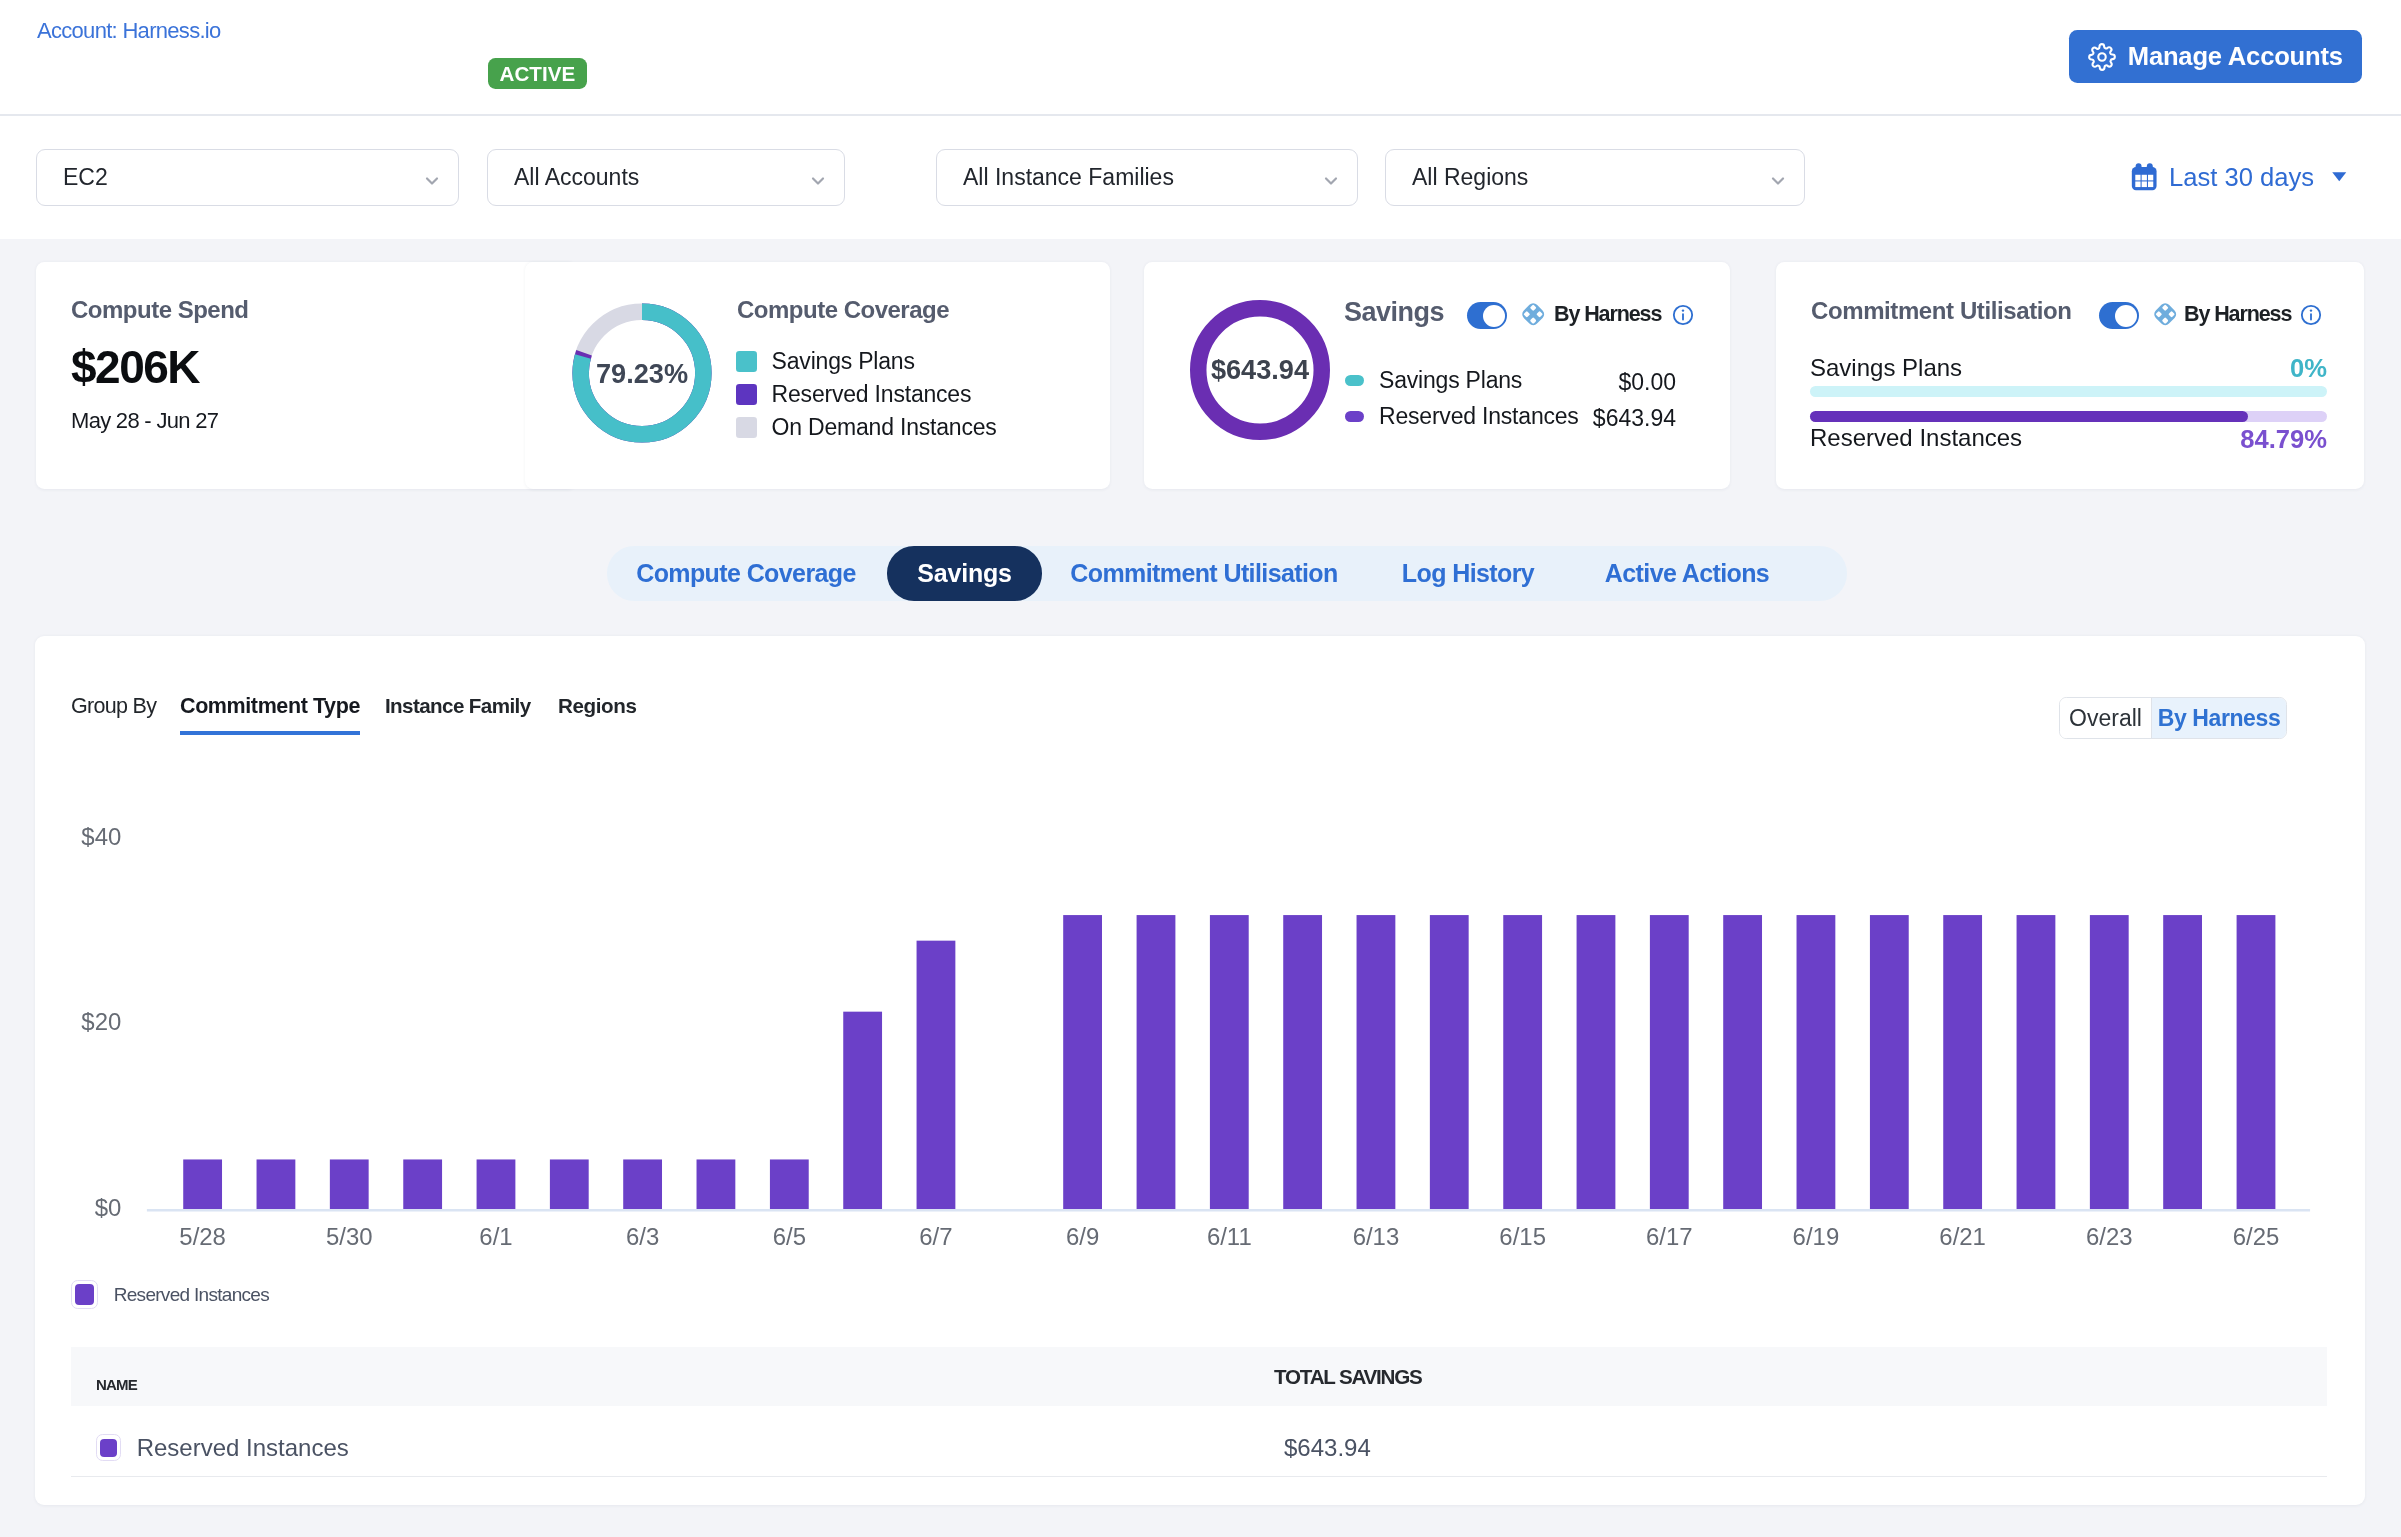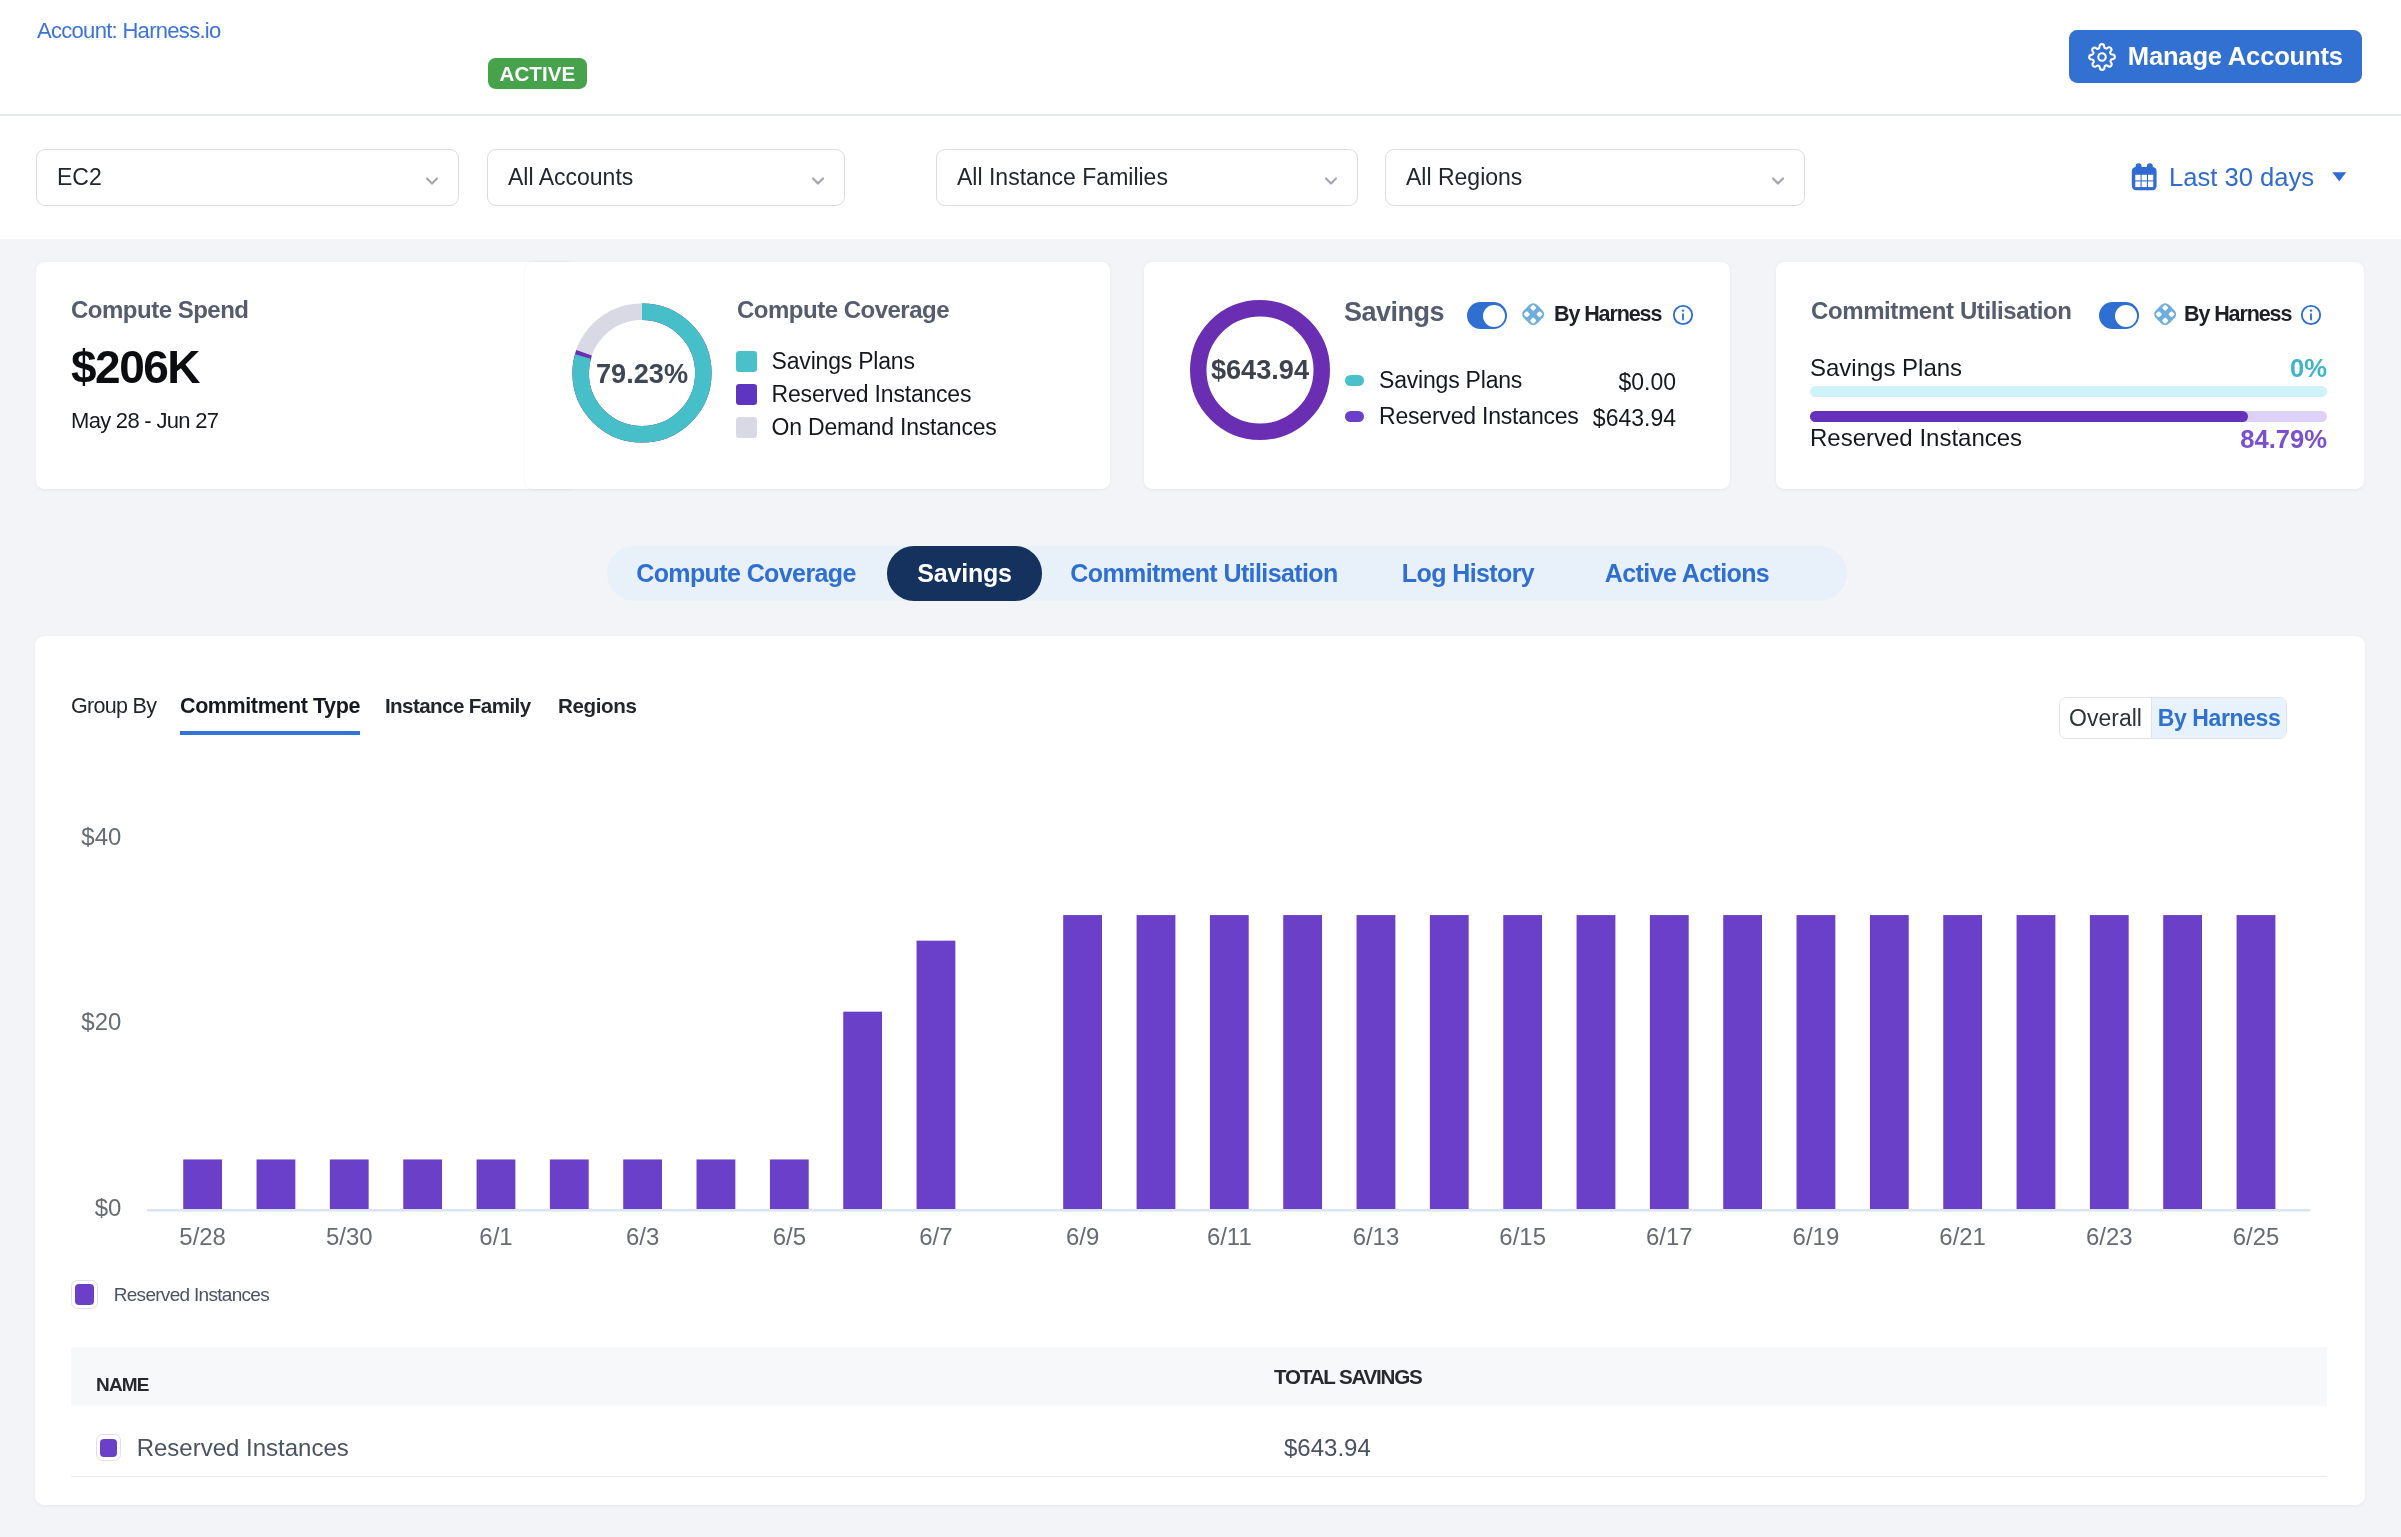--- a/index.html
+++ b/index.html
@@ -8,21 +8,21 @@
 
 
 #hdr { position:absolute; left:0; top:0; width:2401px; height:239px; background:#fff; }
 #hdr .rule { position:absolute; left:0; top:114px; width:2401px; height:1.7px; background:#e5e8ee; }
 #acct { position:absolute; left:37px; top:18px; font-size:22px; letter-spacing:-0.7px; color:#3b73d9; }
 #title { position:absolute; left:37px; top:53px; font-size:36px; font-weight:700; color:#16191f; letter-spacing:-1px; }
 #badge { position:absolute; left:488px; top:58px; height:31px; padding:0 11.6px; background:#47a24c; border-radius:7.4px; color:#fff; font-size:20.6px; font-weight:700; line-height:31px; }
 #manage { position:absolute; left:2069px; top:30px; width:293px; height:53px; background:#3270d2; border-radius:8.3px; color:#fff; font-size:25.6px; font-weight:700; display:flex; align-items:center; justify-content:center; gap:11.6px; letter-spacing:-0.2px;}
 
 
-.sel { position:absolute; top:149px; height:57px; background:#fff; border:1.7px solid #d9dce5; border-radius:9px; font-size:23px; color:#22262d; display:flex; align-items:center; padding:0 20px; }
+.sel { position:absolute; top:149px; height:57px; background:#fff; border:1.7px solid #d9dce5; border-radius:9px; font-size:23px; color:#22262d; display:flex; align-items:center; padding:0 26px; }
 .sel svg { position:absolute; right:16.5px; top:20.6px; }
 #last30 { position:absolute; top:162px; left:2131px; display:flex; align-items:center; color:#2f6bd3; font-size:25.6px; font-weight:400; }
 
 
 .card { position:absolute; top:262px; height:227px; background:#fff; border-radius:8.3px; box-shadow:0 0.8px 3.3px rgba(40,50,80,0.06); }
 .ctitle { font-size:24px; font-weight:700; color:#555c6e; letter-spacing:-0.5px; }
 
 .lgsq { width:20.6px; height:20.6px; border-radius:3.3px; flex:none; }
 .lrow { position:absolute; display:flex; align-items:center; gap:15px; font-size:23px; color:#15181d; letter-spacing:-0.2px; }
 .pill { width:19px; height:10.7px; border-radius:5.8px; flex:none; }
@@ -246,21 +246,21 @@
     <text x="2511.8" y="738" text-anchor="middle" font-size="29" fill="#666b74" font-family="Liberation Sans, sans-serif">6/23</text>
     <rect x="2577.1" y="338" width="47" height="356" fill="#6b40c8"></rect>
     <rect x="2666.0" y="338" width="47" height="356" fill="#6b40c8"></rect>
     <text x="2689.5" y="738" text-anchor="middle" font-size="29" fill="#666b74" font-family="Liberation Sans, sans-serif">6/25</text>
   </svg>
 
   <div id="blegend"><span class="chk">
         <i></i>
       </span>Reserved Instances</div>
   <div id="thead">
-      <span style="margin-left:25px; font-size:19px; letter-spacing:-0.8px;margin-top:16px;">NAME</span>
+      <span style="margin-left:25px; font-size:15px; letter-spacing:-0.8px;margin-top:16px;">NAME</span>
       <span style="position:absolute; left:1203px; font-size:20.6px; letter-spacing:-1.2px;">TOTAL SAVINGS</span>
     </div>
   <div id="trow">
     <span class="chk" style="margin-left:25px; width:25px; height:26.4px;">
         <i style="width:16.5px; height:18px;"></i>
       </span>
     <span style="margin-left:15.7px;">Reserved Instances</span>
     <span style="position:absolute; left:1213px;">$643.94</span>
   </div>
 </div>

